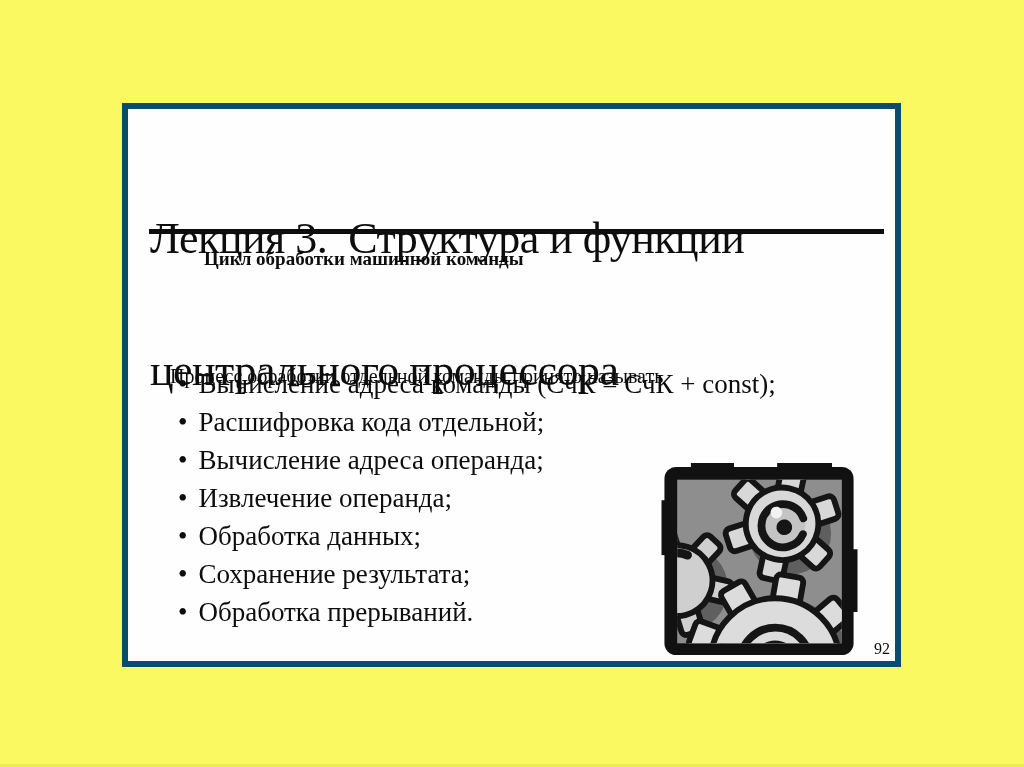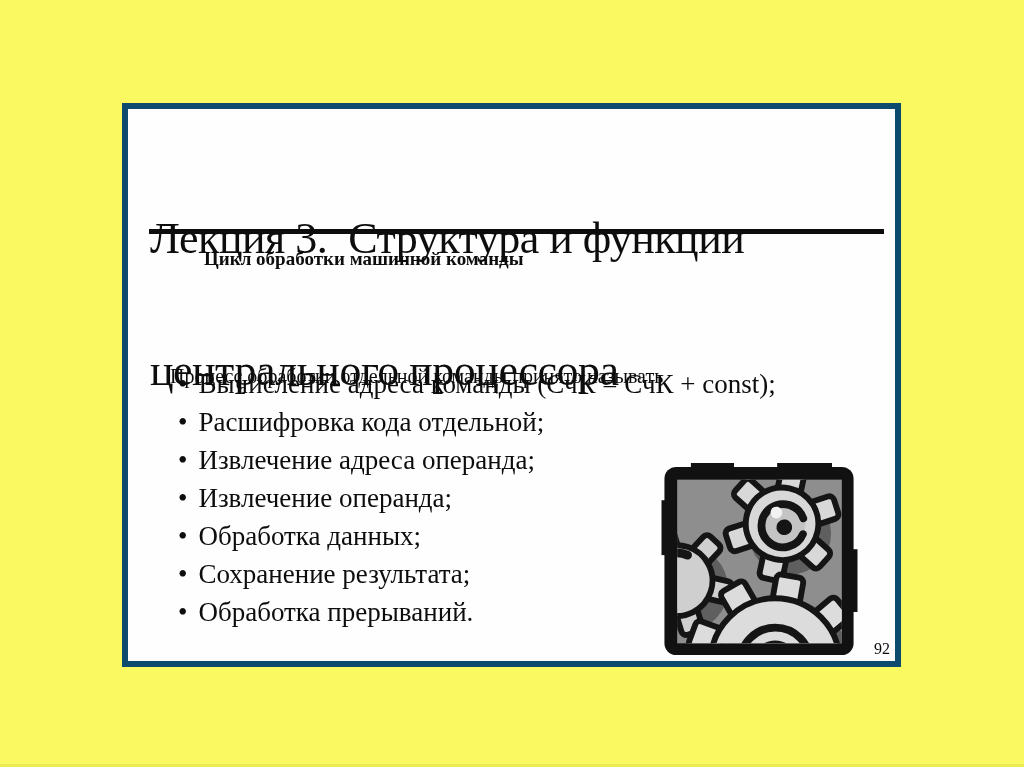--- a/index.html
+++ b/index.html
@@ -73,21 +73,21 @@
 
   <div class="heading">Цикл обработки машинной команды</div>
 
   <div class="para">
     <div>Процесс обработки отдельной команды принято называть</div>
   </div>
 
   <ul class="bullets">
     <li>Вычисление адреса команды (СчК = СчК + const);</li>
     <li>Расшифровка кода отдельной;</li>
-    <li>Извлечение адреса операнда;</li>
+    <li>Вычисление адреса операнда;</li>
     <li>Извлечение операнда;</li>
     <li>Обработка данных;</li>
     <li>Сохранение результата;</li>
     <li>Обработка прерываний.</li>
   </ul>
 
   <div class="gears">
     <svg viewBox="0 0 200 200" xmlns="http://www.w3.org/2000/svg">
 
       <rect x="30" y="0" width="44" height="14" fill="#111"></rect>

